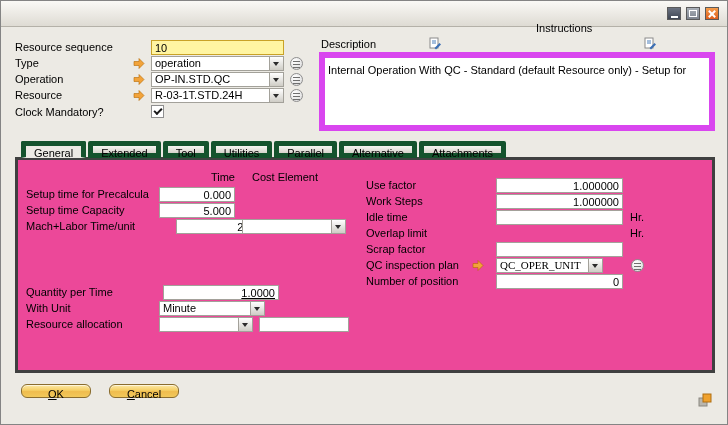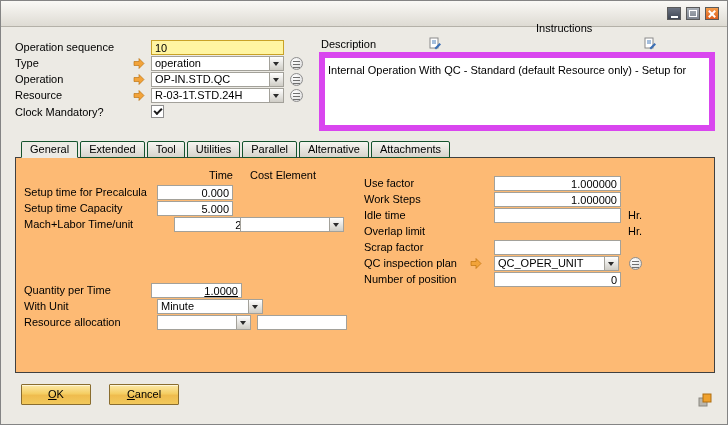--- a/index.html
+++ b/index.html
@@ -51,47 +51,47 @@
     background:#fff; border:1px solid #8f8f8f; }
   .cb[data-checked="true"]::after { content:''; position:absolute; left:2px; top:2px;
     width:6px; height:3px; border-left:2px solid #1a1a1a; border-bottom:2px solid #1a1a1a;
     transform:rotate(-45deg); }
 
   .descbox { position:absolute; left:318px; top:51px; width:396px; height:79px; box-sizing:border-box;
     background:#fff; border:6px solid #d946ef; padding:6px 3px; overflow:hidden; white-space:nowrap; }
 
   .tabs { position:absolute; left:20px; top:140px; height:17px; display:flex; z-index:3; }
   .tab { box-sizing:border-box; height:17px; line-height:15px; padding:0 8px; margin-right:2px;
-    border:1px solid #14532d; border-radius:2px 2px 0 0;
+    border:5px solid #14532d; border-radius:2px 2px 0 0;
     background:linear-gradient(#F6F5F1,#D7D4CC); cursor:default; }
   .tab.active { background:#ECEAE4; border-bottom:1px solid #ECEAE4; }
 
   .panel { position:absolute; left:14px; top:156px; width:700px; height:216px; box-sizing:border-box;
-    border:1px solid #404040; background:#fdba74; z-index:1; }
-
-  .btn { position:absolute; height:21px; box-sizing:border-box; border:1px solid #8A6D2F;
-    border-radius:1px; text-align:center; line-height:19px; cursor:default;
+    border:3px solid #404040; background:#ec4899; z-index:1; }
+
+  .btn { position:absolute; height:14px; box-sizing:border-box; border:1px solid #8A6D2F;
+    border-radius:6px; text-align:center; line-height:19px; cursor:default;
     background:linear-gradient(#FCE9A8,#F5CE63 45%,#EFBC4E 55%,#F2C95B);
     box-shadow:inset 0 1px 0 rgba(255,255,255,.6); }
   .btn u { text-decoration:underline; }
 
   .corner-icon { position:absolute; left:697px; top:392px; width:14px; height:14px; line-height:0; }
 </style>
 </head>
 <body>
 
 <div class="window">
 
   <div class="titlebar">
     <span class="winbtn btn-min"></span>
     <span class="winbtn btn-max"></span>
     <span class="winbtn btn-close"></span>
   </div>
 
-  <span class="lbl" style="left:14px;top:39px;">Operation sequence</span>
+  <span class="lbl" style="left:14px;top:39px;">Resource sequence</span>
   <input class="txt focus" style="left: 150px; top: 39px; width: 133px;" value="10">
 
   <span class="lbl" style="left:14px;top:55px;">Type</span>
   <span class="la" style="left:132px;top:57px;"><svg width="12" height="11" viewBox="0 0 12 11">
         <path d="M1 3.5h5V.5L11 5.5 6 10.5V7.5H1z" fill="#F2A33A" stroke="#B56A00" stroke-width="0.6"></path>
       </svg></span>
   <div class="combo" style="left:150px;top:55px;width:133px;">
     <span class="val">operation</span>
     <span class="dd"></span>
   </div>
@@ -158,21 +158,21 @@
     <input class="txt num" style="left: 141px; top: 43px; width: 76px;" value="5.000">
 
     <span class="lbl" style="left:8px;top:59px;">Mach+Labor Time/unit</span>
     <input class="txt num" style="left: 158px; top: 59px; width: 99px; padding-left: 20px;" value="25.000">
     <div class="combo" style="left:224px;top:59px;width:104px;">
       <span class="val"></span>
       <span class="dd"></span>
     </div>
 
     <span class="lbl" style="left:8px;top:125px;">Quantity per Time</span>
-    <input class="txt num" style="left: 135px; top: 125px; width: 91px; text-decoration: underline;" value="1.0000">
+    <input class="txt num" style="left: 145px; top: 125px; width: 116px; text-decoration: underline;" value="1.0000">
 
     <span class="lbl" style="left:8px;top:141px;">With Unit</span>
     <div class="combo" style="left:141px;top:141px;width:106px;">
       <span class="val">Minute</span>
       <span class="dd"></span>
     </div>
 
     <span class="lbl" style="left:8px;top:157px;">Resource allocation</span>
     <div class="combo" style="left:141px;top:157px;width:94px;">
       <span class="val"></span>
@@ -193,21 +193,21 @@
     <span class="lbl" style="left:348px;top:66px;">Overlap limit</span>
     <span class="lbl" style="left:612px;top:66px;">Hr.</span>
 
     <span class="lbl" style="left:348px;top:82px;">Scrap factor</span>
     <input class="txt num" style="left: 478px; top: 82px; width: 127px;" value="">
 
     <span class="lbl" style="left:348px;top:98px;">QC inspection plan</span>
     <span class="la" style="left:454px;top:100px;"><svg width="12" height="11" viewBox="0 0 12 11">
           <path d="M1 3.5h5V.5L11 5.5 6 10.5V7.5H1z" fill="#F2A33A" stroke="#B56A00" stroke-width="0.6"></path>
         </svg></span>
-    <div class="combo" style="left:478px;top:98px;width:125px;">
+    <div class="combo" style="left:478px;top:98px;width:107px;font-family:Liberation Serif, serif;">
       <span class="val">QC_OPER_UNIT</span>
       <span class="dd"></span>
     </div>
     <span class="ci" style="left:613px;top:99px;"></span>
 
     <span class="lbl" style="left:348px;top:114px;">Number of position</span>
     <input class="txt num" style="left: 478px; top: 114px; width: 127px;" value="0">
 
   </div>
 

